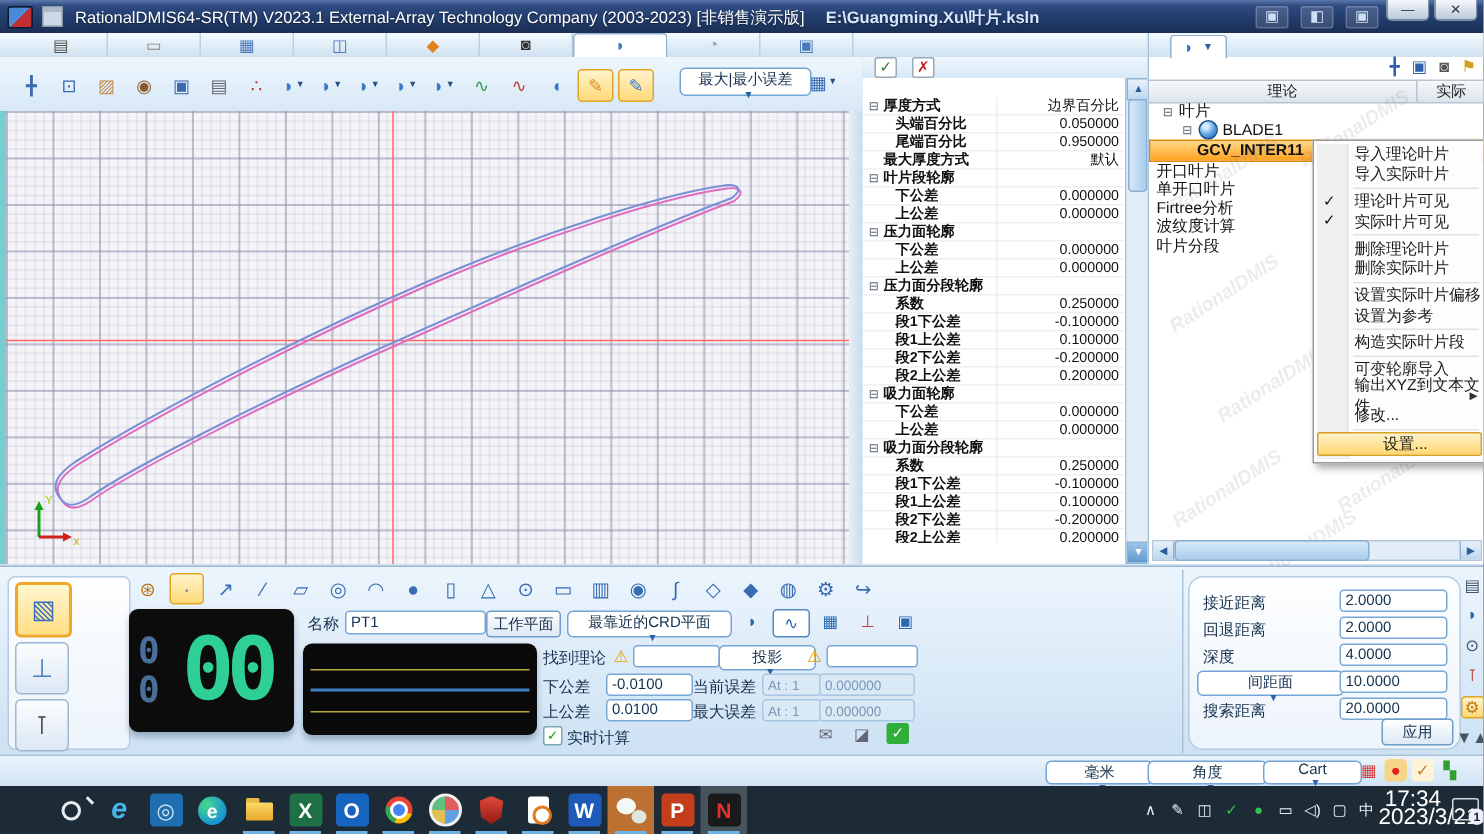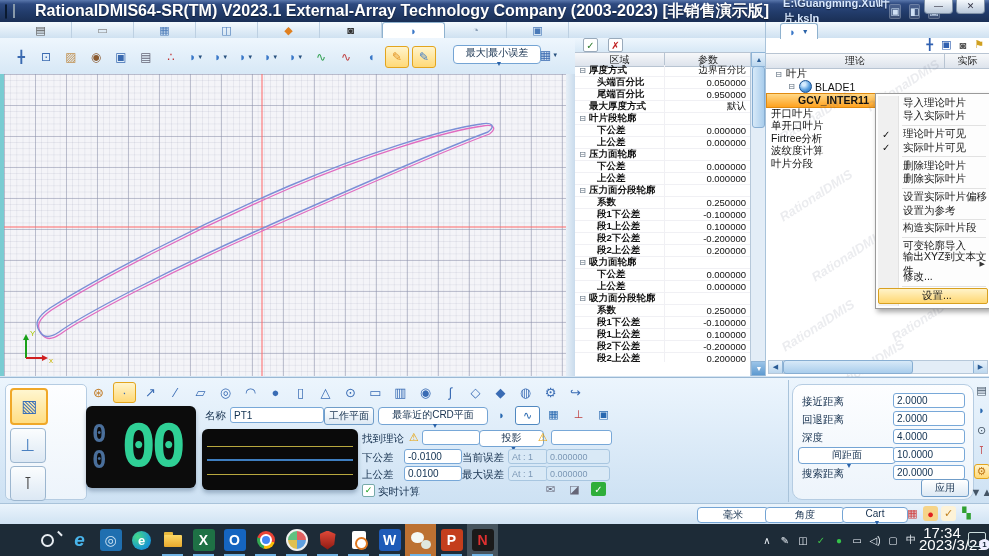--- a/index.html
+++ b/index.html
@@ -9,21 +9,21 @@
   .flex{display:flex;align-items:center;}
 
   
   #titlebar{left:0;top:0;width:989px;height:22px;
     background:linear-gradient(#5a77ac 0%,#2e4a80 18%,#223c6b 55%,#1a2f55 100%);
     color:#fff;display:flex;align-items:center;}
   .tb-appico{width:15px;height:13px;margin-left:5px;border-radius:2px;
     background:linear-gradient(135deg,#4a8ad8 50%,#c03030 50%);border:1px solid #0a1a30;}
   .tb-listico{width:12px;height:12px;margin-left:6px;background:#cdd7e6;border:1px solid #8899aa;
     box-shadow:inset 0 3px 0 #aab8cc;}
-  #title-text{margin-left:20px;font-weight:bold;font-size:16px;text-shadow:0 1px 1px #0008;white-space:nowrap;}
+  #title-text{margin-left:8px;font-weight:normal;font-size:11px;text-shadow:0 1px 1px #0008;white-space:nowrap;}
   #file-path{margin-left:14px;font-weight:bold;font-size:11px;color:#d8e8ff;text-shadow:0 1px 1px #0008;}
   .tb-tool{width:20px;height:13px;margin-left:8px;border-radius:2px;color:#cfe0f4;font-size:10px;
     display:flex;align-items:center;justify-content:center;background:#ffffff22;border:1px solid #ffffff33;}
   #win-buttons{position:absolute;right:4px;top:0;display:flex;gap:3px;}
   .winbtn{width:27px;height:13px;font-size:9px;line-height:12px;text-align:center;color:#334;
     background:linear-gradient(#f4f8fc,#b9c8da);border:1px solid #7e90a6;border-top:none;border-radius:0 0 4px 4px;}
 
   
   #tabstrip{left:0;top:22px;width:989px;height:16px;
     background:linear-gradient(#f4fafe,#cfe1f1);border-bottom:1px solid #a9c3da;}
@@ -363,24 +363,20 @@
       </g>
     </svg>
   </div>
   <div id="splitter-v" class="abs"></div>
 
   <div id="param-panel" class="abs">
     <div id="param-top">
       <span class="pt-ico" style="color:#2a7a2a">✓</span>
       <span class="pt-ico" style="color:#c02020">✗</span>
     </div>
-    <div id="param-head">
-      <div class="ph-cell" style="width:89px;border-right:1px solid #b8c4d2">区域</div>
-      <div class="ph-cell" style="flex:1">参数</div>
-    </div>
     <div id="param-rows">
         <div class="prow">
           <div class="plab">
             <div class="exp">⊟</div>
             <div class="ptext">厚度方式</div>
           </div>
           <div class="pval">边界百分比</div>
         </div>
         <div class="prow">
           <div class="plab">

